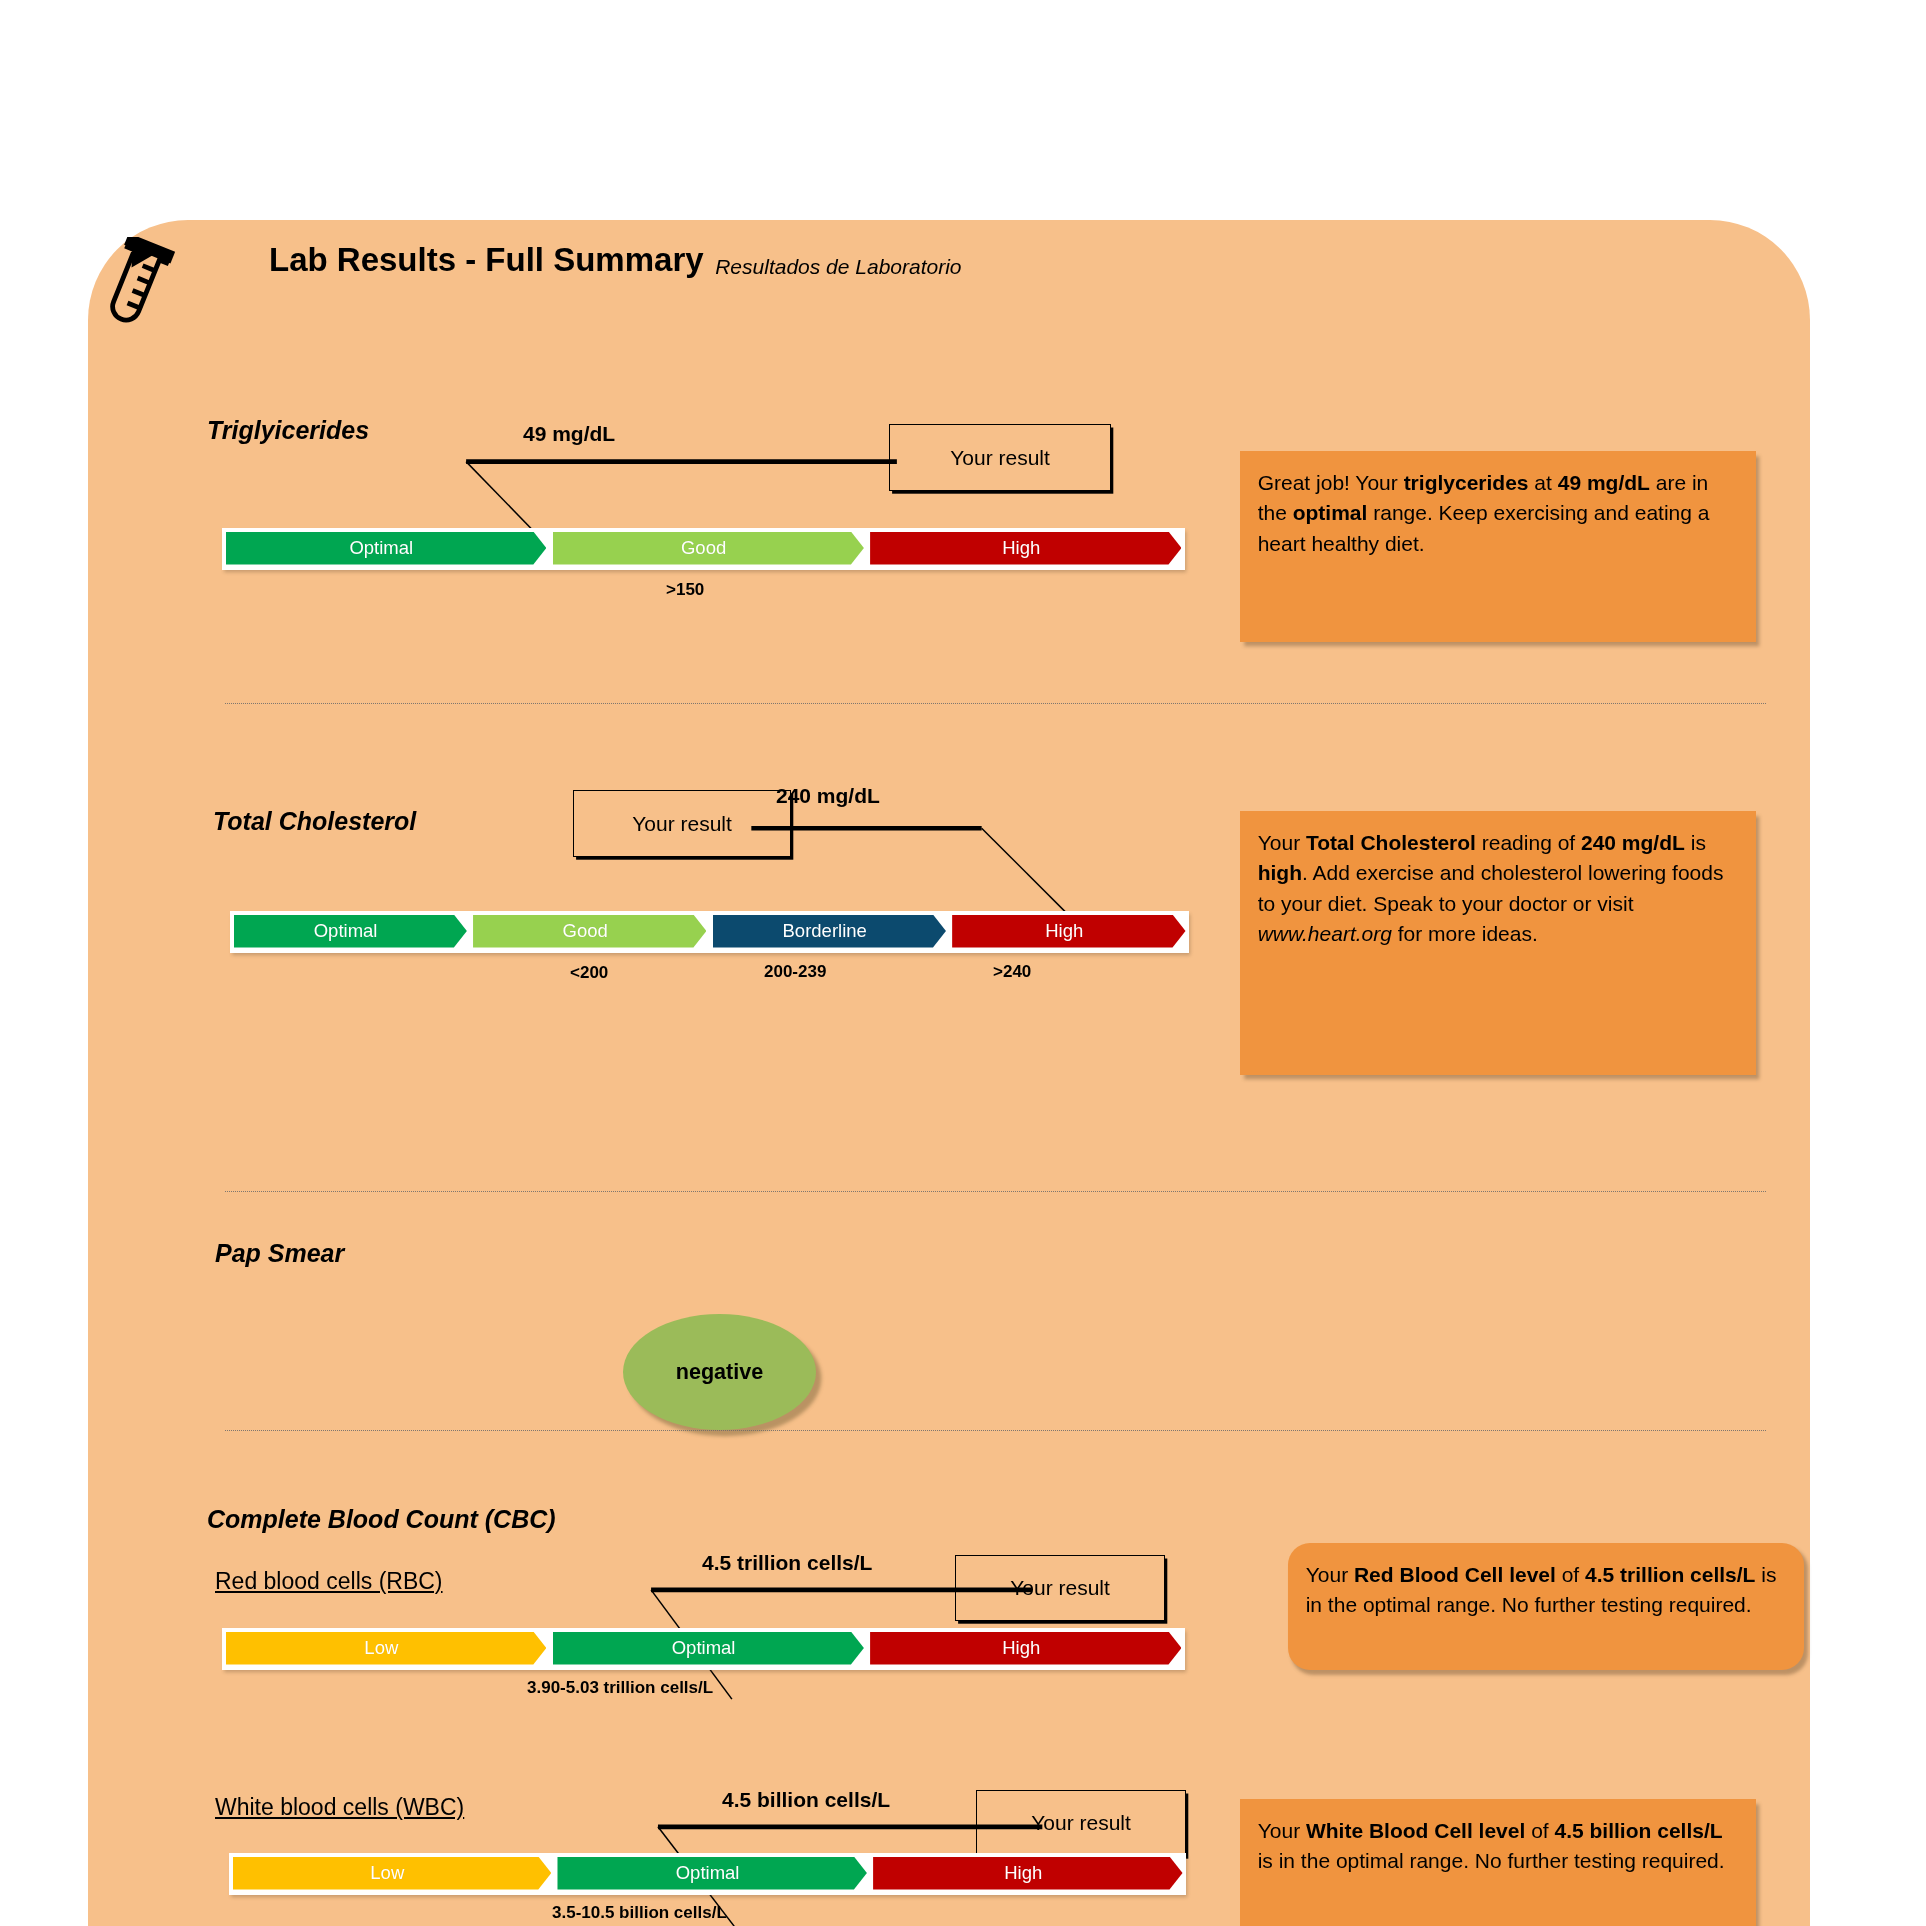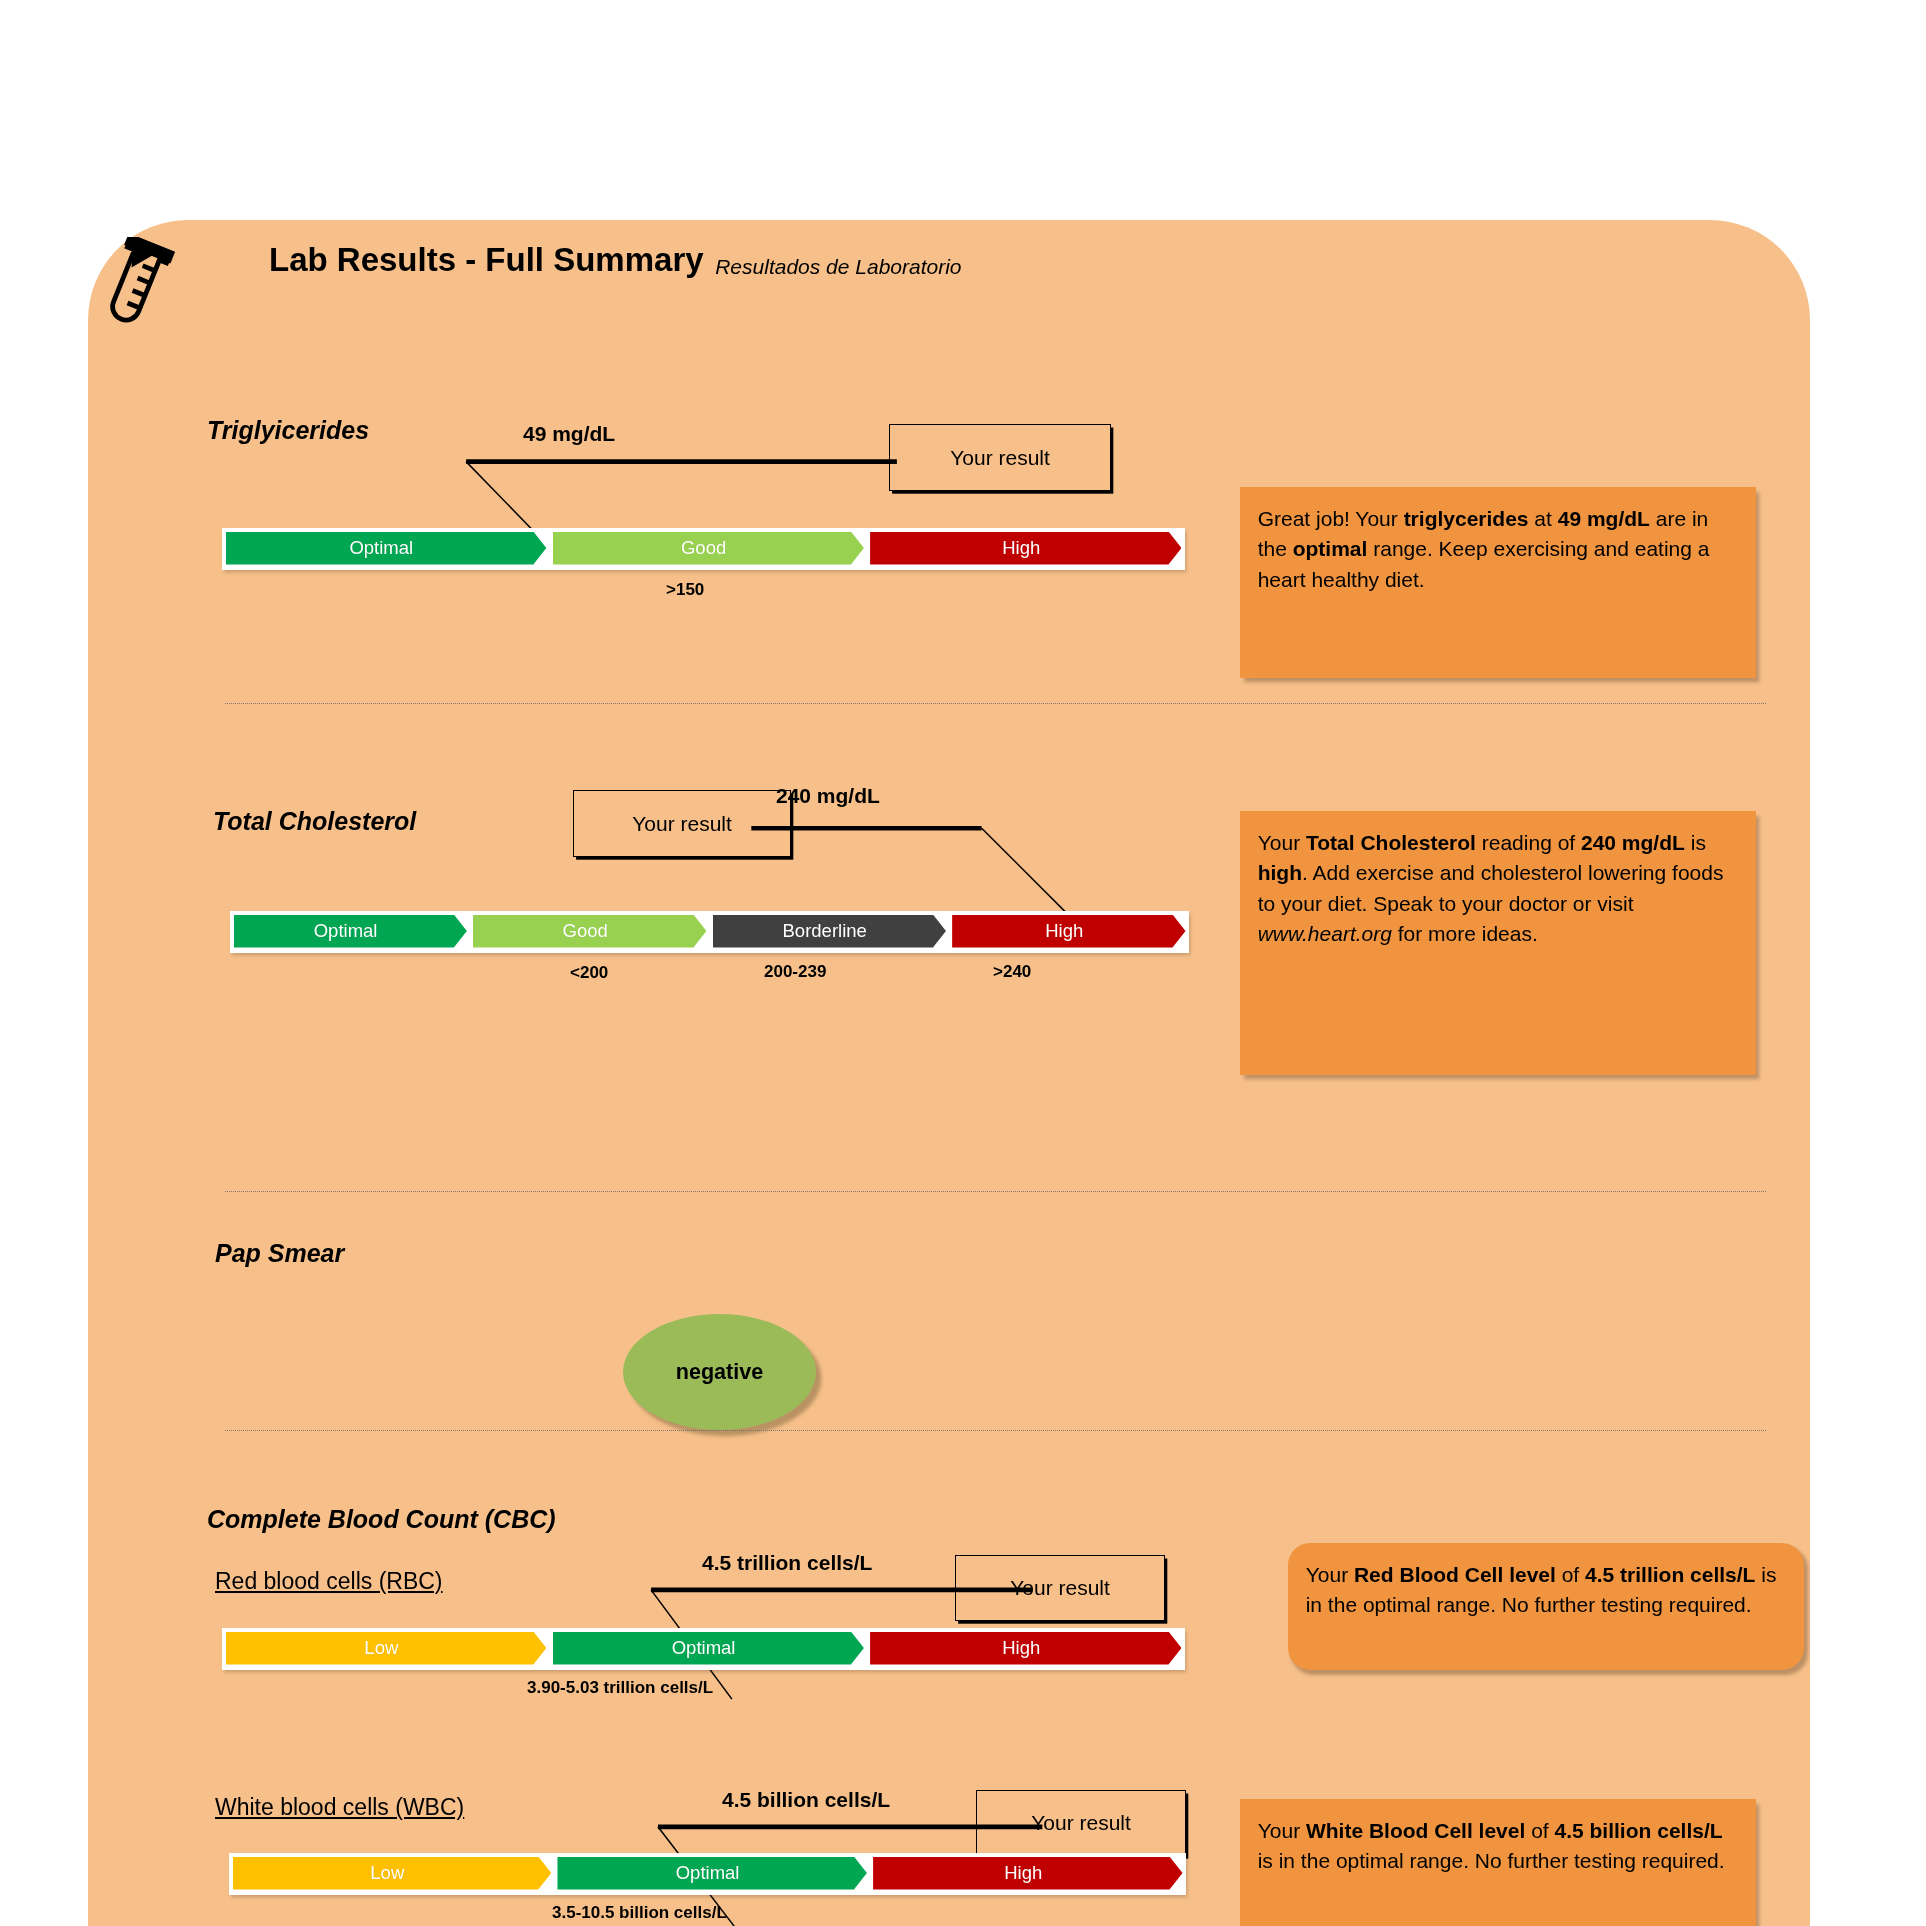--- a/index.html
+++ b/index.html
@@ -171,21 +171,21 @@
     <div class="seg" style="flex:1 1 33%; background:#97D14F;">
       <span>Good</span>
       </div>
     <div class="seg" style="flex:1 1 33%; background:#C00000;">
       <span>High</span>
       </div>
   </div>
 
   <div class="range-label" style="left:578px; top:360px;">&gt;150</div>
 
-  <div class="advice" style="left:1152px; top:231px; width:516px; height:191px;margin-top:36px;">
+  <div class="advice" style="left:1152px; top:231px; width:516px; height:191px;">
     <span><span>Great job! Your </span><b>triglycerides</b><span> at </span><b>49 mg/dL</b><span> are in the </span><b>optimal</b><span> range. Keep exercising and eating a heart healthy diet.</span></span>
   </div>
 
   <div class="divider" style="top:483px;"></div>
 
   <div class="test-name" style="left:125px; top:587px;">Total Cholesterol</div>
 
   <div class="callout" style="left:485px; top:570px; width:216px; height:65px;">
     <span>Your result</span>
   </div>
@@ -197,21 +197,21 @@
     <line x1="620" y1="50" x2="870" y2="300" stroke="#000" stroke-width="4"></line>
   </svg>
 
   <div class="bar" style="left:142px; top:691px; width:959px;">
     <div class="seg" style="flex:1 1 25%; background:#00A651;">
       <span>Optimal</span>
       </div>
     <div class="seg" style="flex:1 1 25%; background:#97D14F;">
       <span>Good</span>
       </div>
-    <div class="seg" style="flex:1 1 25%; background:#404040;">
+    <div class="seg" style="flex:1 1 25%; background:#0c4a6e;">
       <span>Borderline</span>
       </div>
     <div class="seg" style="flex:1 1 25%; background:#C00000;">
       <span>High</span>
       </div>
   </div>
 
   <div class="range-label" style="left:482px; top:743px;">&lt;200</div>
   <div class="range-label" style="left:676px; top:742px;">200-239</div>
   <div class="range-label" style="left:905px; top:742px;">&gt;240</div>

